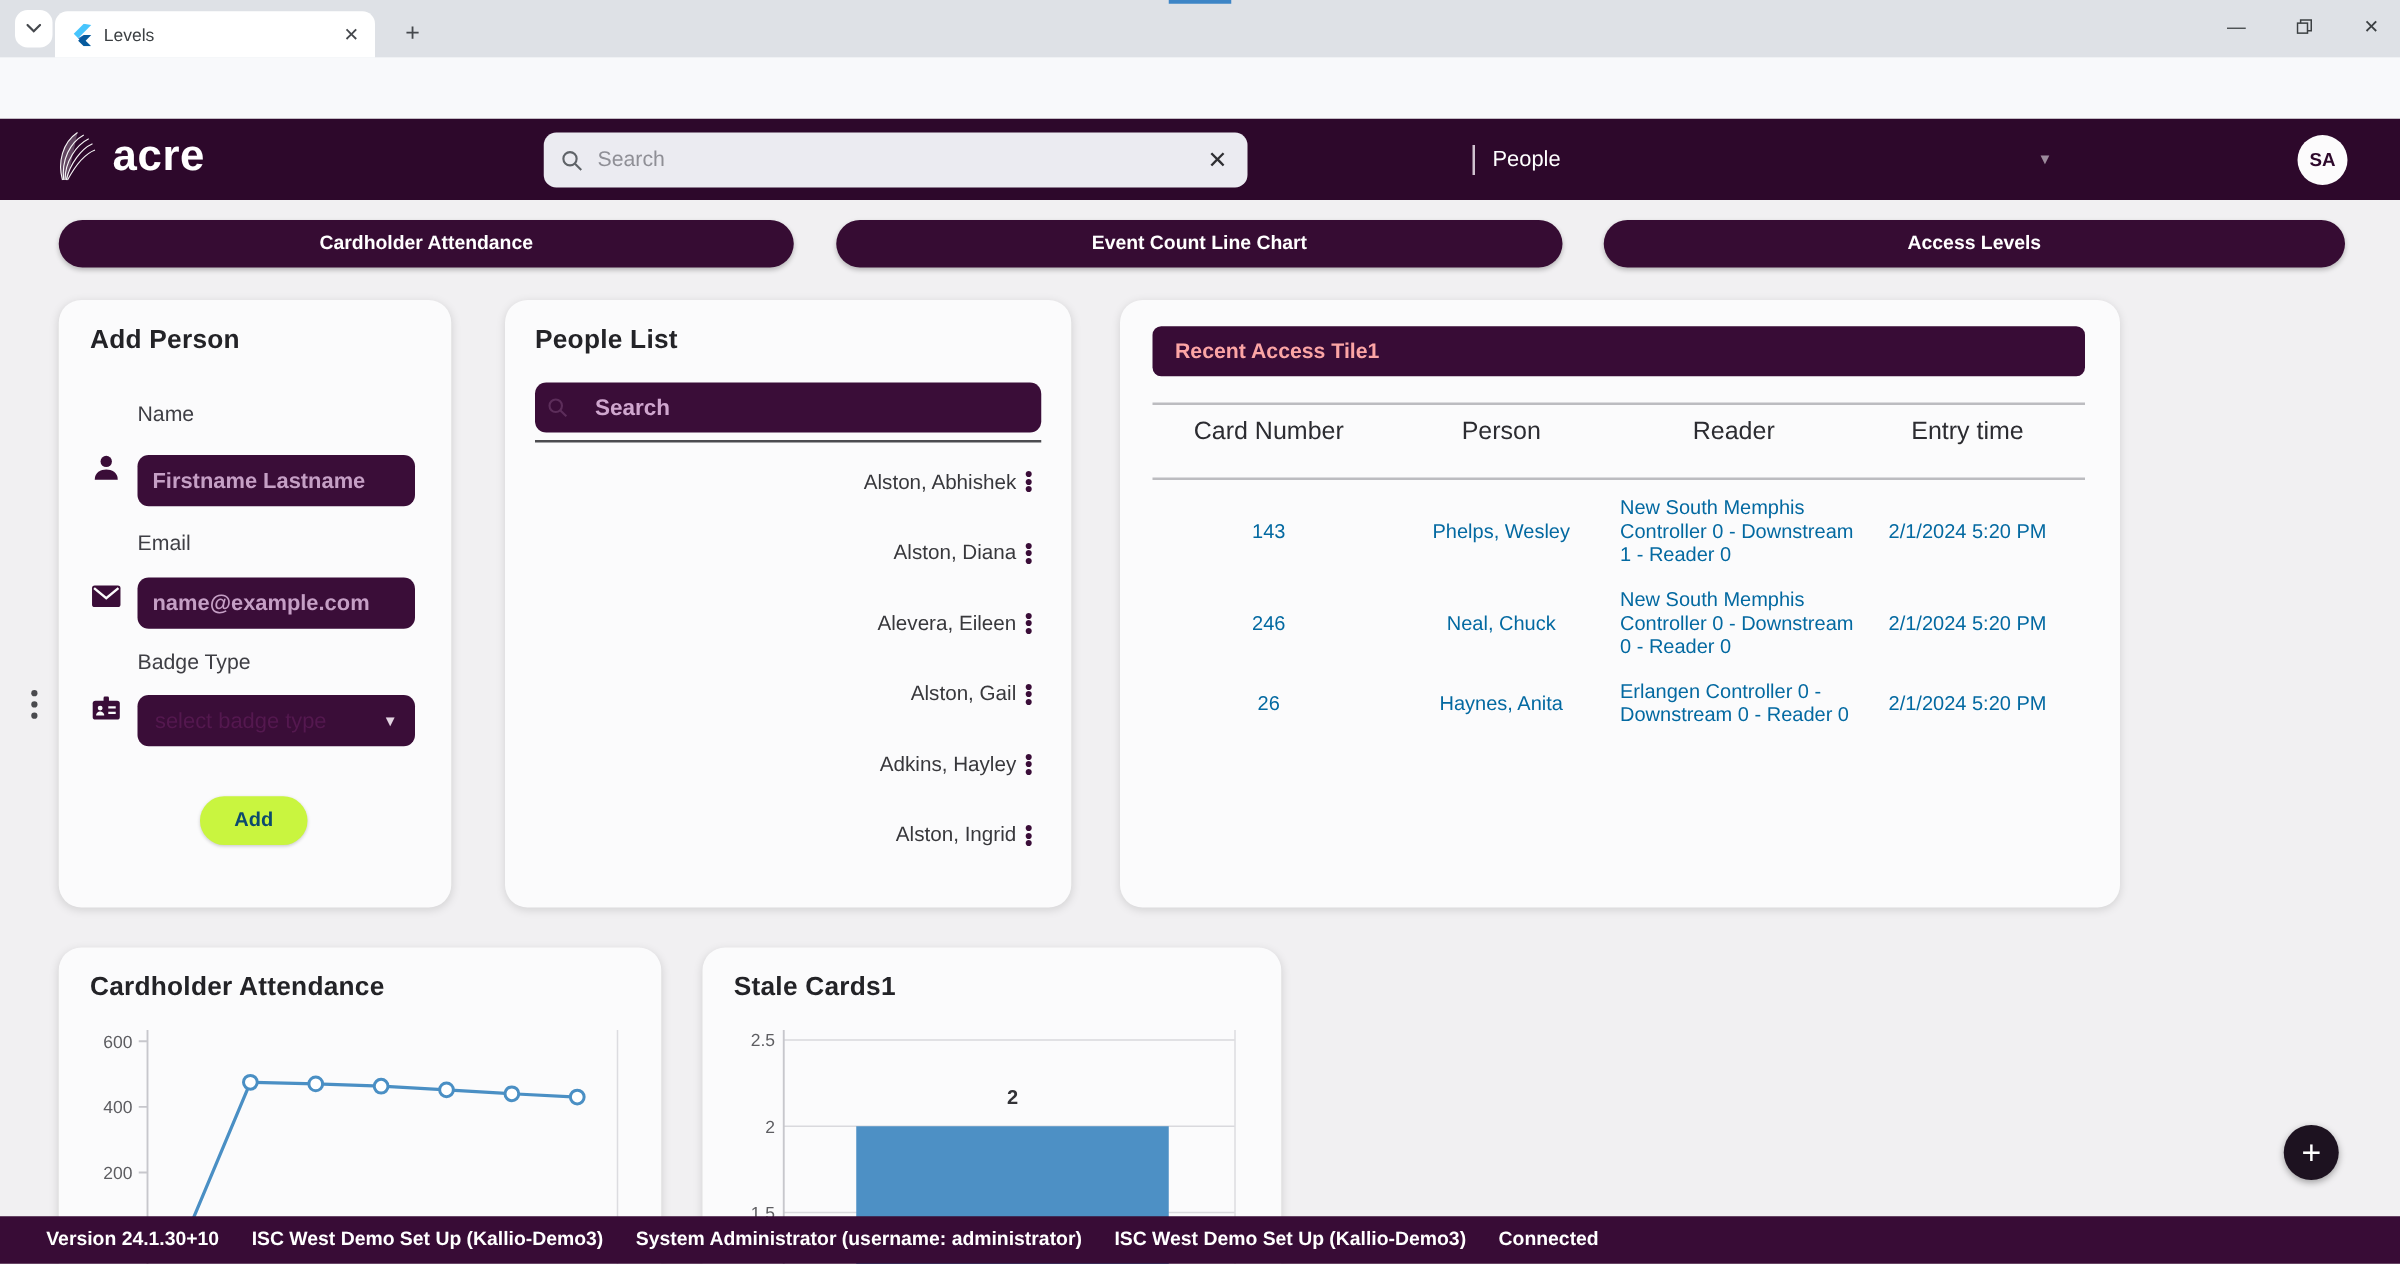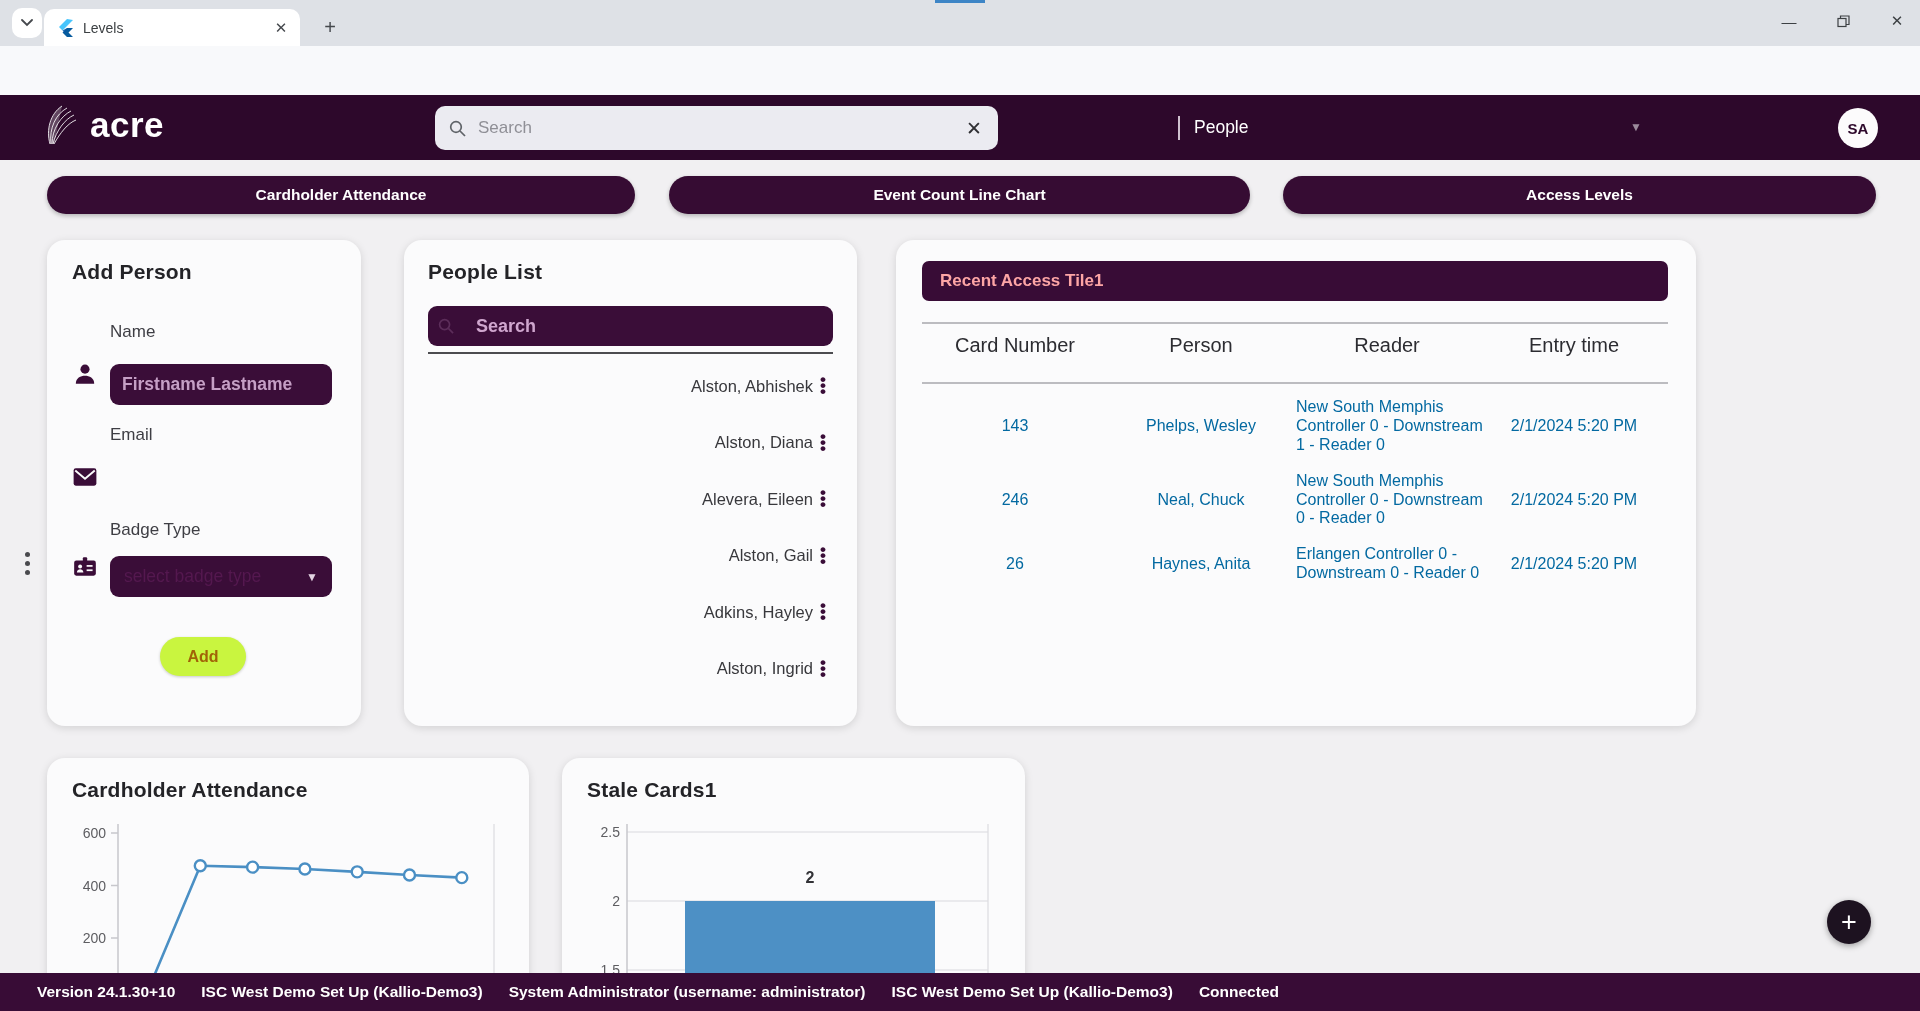--- a/index.html
+++ b/index.html
@@ -55,21 +55,21 @@
   .card-title { font-size:21px; font-weight:bold; color:#232327; letter-spacing:0.2px; }
 
   
   #ap-title { position:absolute; left:25px; top:20px; }
   .ap-label { position:absolute; left:63px; font-size:17px; color:#3e3e44; }
   .ap-input { position:absolute; left:63px; width:222px; height:41px; background:#3a0d38; border-radius:9px; display:flex; align-items:center; padding-left:12px; color:#c59fc5; font-size:17.5px; font-weight:bold; }
   .ap-icon { position:absolute; left:25px; width:26px; height:26px; color:#3a0d38; }
   #ap-select { position:absolute; left:63px; top:316px; width:222px; height:41px; background:#3a0d38; border-radius:9px; display:flex; align-items:center; padding-left:14px; cursor:pointer; }
   #ap-select-text { color:#54184f; font-size:17.5px; font-weight:normal; flex:1; }
   #ap-select-caret { color:#e3d4e2; font-size:12px; margin-right:14px; }
-  #add-btn { position:absolute; left:113px; top:397px; width:86px; height:39px; background:#c9f53f; border-radius:20px; border:none; color:#a16207; font-size:16px; font-weight:bold; display:flex; align-items:center; justify-content:center; cursor:pointer; box-shadow:0 1px 3px rgba(0,0,0,0.2); }
+  #add-btn { position:absolute; left:113px; top:397px; width:86px; height:39px; background:#c9f53f; border-radius:20px; border:none; color:#0c4a6e; font-size:16px; font-weight:bold; display:flex; align-items:center; justify-content:center; cursor:pointer; box-shadow:0 1px 3px rgba(0,0,0,0.2); }
   #drag-handle { position:absolute; left:18px; top:545px; width:18px; height:36px; display:flex; flex-direction:column; align-items:center; justify-content:center; gap:4px; cursor:grab; }
   #drag-handle span { width:5px; height:5px; border-radius:50%; background:#4a4a4e; }
 
   
   #pl-title { position:absolute; left:24px; top:20px; }
   #pl-search { position:absolute; left:24px; top:66px; width:405px; height:40px; background:#3a0d38; border-radius:9px; display:flex; align-items:center; }
   #pl-search-text { color:#cfa6ce; font-size:18px; font-weight:bold; margin-left:22px; }
   #pl-divider { position:absolute; left:24px; top:112px; width:405px; height:2px; background:#4c4c50; }
   #pl-rows { position:absolute; left:24px; top:118px; width:405px; }
   .pl-row { height:56.5px; display:flex; align-items:center; justify-content:flex-end; cursor:pointer; }
@@ -224,20 +224,23 @@
       <path d="M3.5 21 C3.5 15.5 8 13.5 12 13.5 C16 13.5 20.5 15.5 20.5 21 Z" fill="#3a0d38"></path>
   </svg>
   <div class="ap-input" style="top:124px;">
     <span>Firstname Lastname</span>
   </div>
   <div class="ap-label" style="top:185px;">Email</div>
   <svg class="ap-icon" style="top:224px;" viewBox="0 0 24 24">
     <rect x="1.5" y="4" width="21" height="16" rx="2" fill="#3a0d38"></rect>
       <path d="M3 6 L12 13.5 L21 6" fill="none" stroke="#fbfbfc" stroke-width="1.8"></path>
   </svg>
+  <div class="ap-input" style="top:222px;">
+    <span>name@example.com</span>
+  </div>
   <div class="ap-label" style="top:280px;">Badge Type</div>
   <svg class="ap-icon" style="top:314px;" viewBox="0 0 24 24">
     <rect x="2" y="6" width="20" height="14" rx="2" fill="#3a0d38"></rect>
       <rect x="10" y="3" width="4" height="5" rx="1" fill="#3a0d38"></rect>
     <circle cx="7.5" cy="11.5" r="1.8" fill="#fbfbfc"></circle>
       <path d="M4.5 17 C4.5 14.8 6.3 14 7.5 14 C8.7 14 10.5 14.8 10.5 17 Z" fill="#fbfbfc"></path>
     <line x1="13.5" y1="11" x2="19" y2="11" stroke="#fbfbfc" stroke-width="1.6"></line>
       <line x1="13.5" y1="15" x2="19" y2="15" stroke="#fbfbfc" stroke-width="1.6"></line>
   </svg>
   <div id="ap-select">

